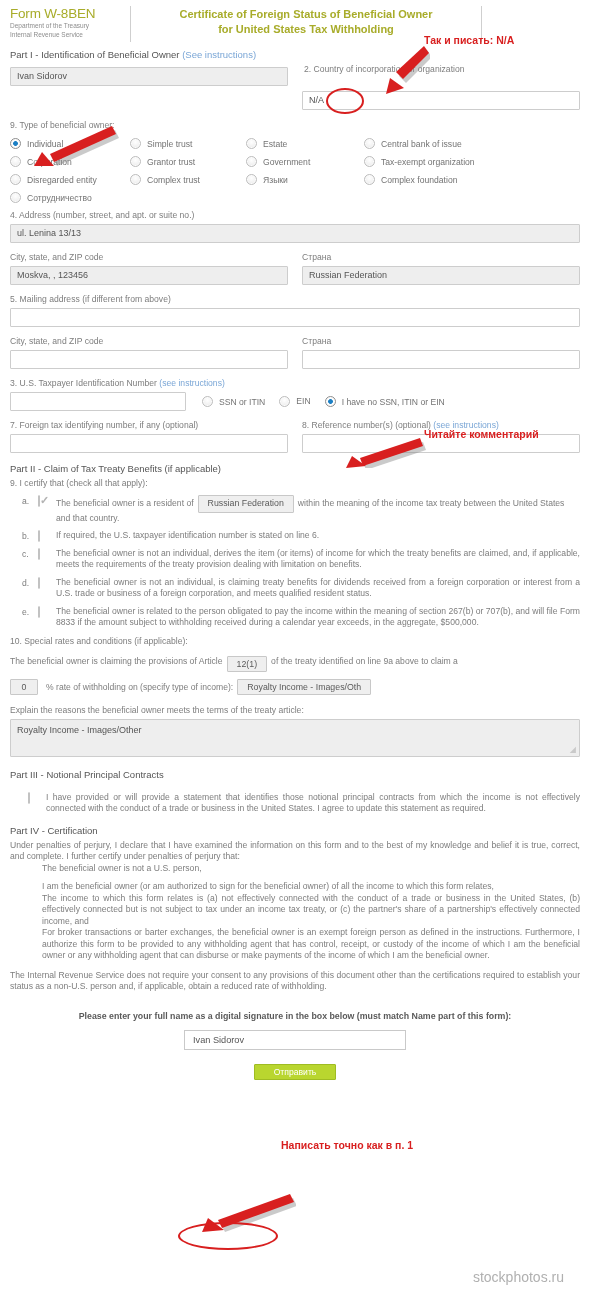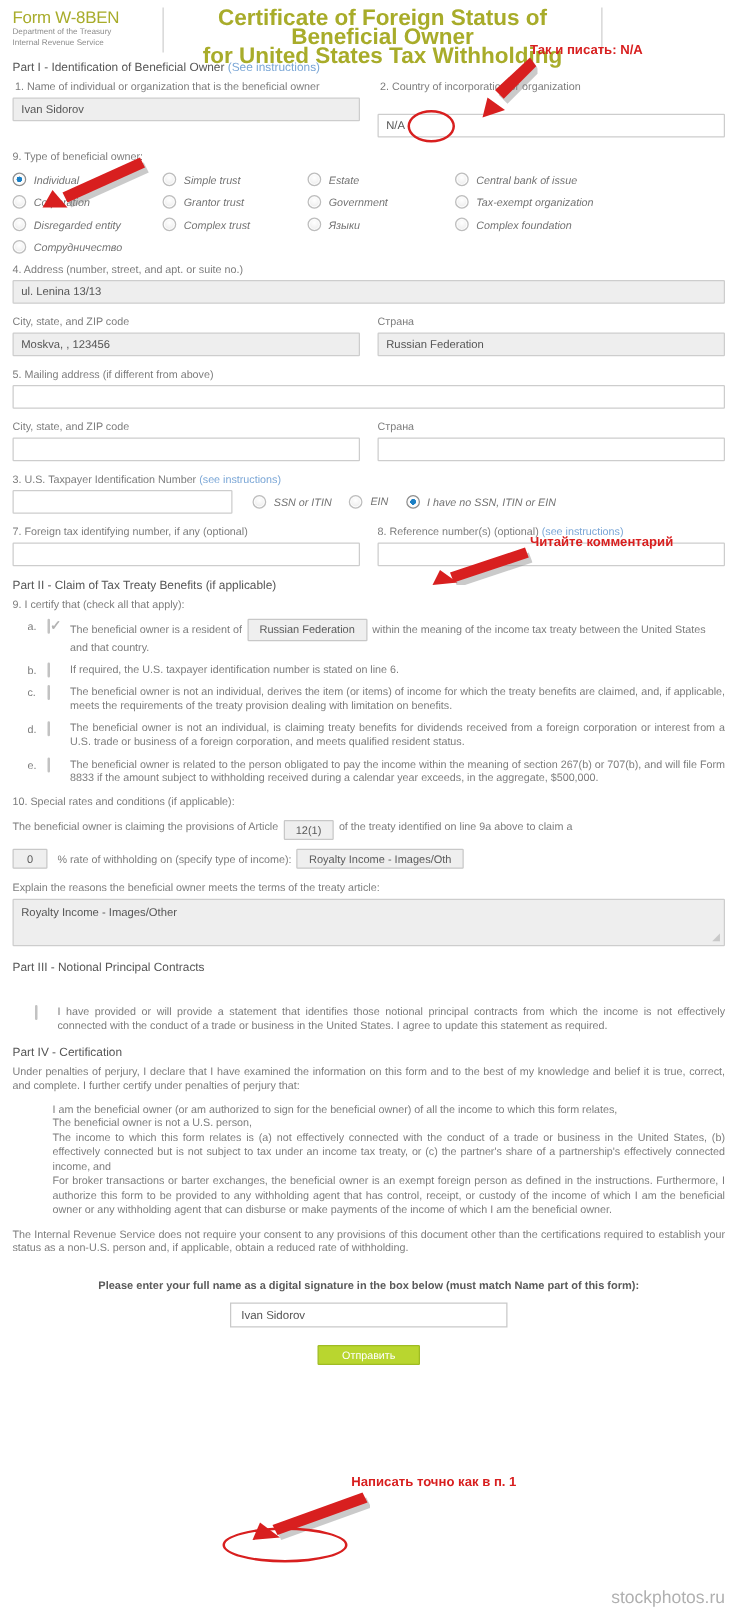--- a/index.html
+++ b/index.html
@@ -15,21 +15,21 @@
   }
   .page { position: relative; width:590px; height:1291px; padding: 0 8px; }
 
   
   .hdr { display:flex; align-items:flex-start; padding-top:6px; height:42px; }
   .hdr-left { width:122px; padding-left:2px; }
   .hdr-form-title { color:#a8ac2a; font-size:13.5px; font-weight:normal; letter-spacing:-0.2px; line-height:15px; }
   .hdr-dept { color:#8d8d8d; font-size:6.5px; line-height:8px; margin-top:1px; }
   .hdr-rule { width:1px; background:#cfcfcf; align-self:stretch; margin:0 0 0 0; }
   .hdr-center { flex:1; text-align:center; padding:1px 6px 0 6px; }
-  .hdr-cert { color:#a8ac2a; font-size:18px; font-weight:bold; line-height:15px; }
+  .hdr-cert { color:#a8ac2a; font-size:11px; font-weight:bold; line-height:15px; }
   .hdr-rule2 { width:1px; background:#cfcfcf; align-self:stretch; }
   .hdr-right { width:100px; }
 
   .part-head { color:#555; font-size:9.5px; padding:7px 2px 4px 2px; }
   .part-head .lnk { color:#7aa6d6; }
   a.lnk { color:#7aa6d6; text-decoration:none; }
 
   .lbl { color:#7d7d7d; font-size:8.6px; line-height:11px; padding:0 2px; }
   .lbl-j { text-align:justify; }
 
@@ -56,21 +56,21 @@
     width:11px; height:11px; border-radius:50%;
     border:1px solid #bdbdbd;
     background: radial-gradient(circle at 50% 35%, #ffffff 0%, #f2f2f2 55%, #dedede 100%);
     flex:0 0 auto; margin-right:6px;
     box-shadow: inset 0 0 0 1px #fcfcfc;
   }
   .radio.on {
     border:1px solid #8e8e8e;
     background: radial-gradient(circle at 50% 50%, #1b7fc4 0%, #1b7fc4 34%, #ffffff 38%, #f0f0f0 100%);
   }
-  .rlabel { color:#737373; font-size:8.6px;font-style:italic; }
+  .rlabel { color:#737373; font-size:8.6px; }
 
   
   .cbx {
     width:12px; height:12px; border:1px solid #c2c2c2;
     background:linear-gradient(#fdfdfd,#ebebeb);
     flex:0 0 auto; position:relative; border-radius:1px;
   }
   .cbx.on::after {
     content:"\2713"; position:absolute; left:1px; top:-2px;
     font-size:11px; color:#b3b3b3; font-weight:bold;
@@ -103,21 +103,21 @@
   .siginp {
     display:block; width:222px; height:20px; margin:9px auto 0 auto;
     border:1px solid #c9c9c9; background:#fff; color:#555;
     font-size:9.2px; padding:0 8px; line-height:18px;
   }
   .submit {
     display:block; margin:14px auto 0 auto; width:82px; height:16px;
     background:#b9d62f; border:1px solid #9fbc23; color:#ffffff;
     font-size:8.6px; line-height:14px; text-align:center; border-radius:1px;
   }
-  .watermark { position:absolute; right:10px; bottom:6px; color:#b0b0b0; font-size:14px; }
+  .watermark { position:absolute; right:26px; bottom:6px; color:#b0b0b0; font-size:14px; }
 
   
   .anno { position:absolute; color:#d81f1f; font-size:10.5px; font-weight:bold; white-space:nowrap; }
   .anno b { font-weight:bold; }
   .arrow { position:absolute; pointer-events:none; }
   .ellipse {
     position:absolute; border:2.4px solid #d81f1f; border-radius:50%;
     background:transparent;
   }
 </style>
@@ -138,21 +138,20 @@
       <div class="hdr-cert">for United States Tax Withholding</div>
     </div>
     <div class="hdr-rule2"></div>
     <div class="hdr-right"></div>
   </div>
 
   <div class="part-head"><span>Part I - Identification of Beneficial Owner </span><a class="lnk" href="#">(See instructions)</a></div>
 
   <div class="row2">
     <div class="col">
-      <div class="lbl lbl-j">1. Name of individual or organization that is the beneficial owner</div>
       <div class="inp">Ivan Sidorov</div>
     </div>
     <div class="col">
       <div class="lbl">2. Country of incorporation or organization</div>
       <div class="inp empty" style="margin-top:16px">N/A</div>
     </div>
   </div>
 
   <div class="lbl" style="margin-top:10px">9. Type of beneficial owner:</div>
 
@@ -325,30 +324,30 @@
     <span style="margin-left:4px">% rate of withholding on (specify type of income):</span>
     <span class="pillbox">Royalty Income - Images/Oth</span>
   </div>
 
   <div class="lbl" style="margin-top:10px">Explain the reasons the beneficial owner meets the terms of the treaty article:</div>
   <div style="padding:0 2px">
     <div class="ta"><span>Royalty Income - Images/Other</span><span class="grip">◢</span></div>
   </div>
 
   <div class="part-head" style="padding-top:12px">Part III - Notional Principal Contracts</div>
-  <div class="clause" style="padding-left:20px; margin-top:20px">
+  <div class="clause" style="padding-left:20px; margin-top:8px">
     <div class="clause-box"><span class="cbx"></span></div>
     <div class="clause-txt">I have provided or will provide a statement that identifies those notional principal contracts from which the income is not effectively connected with the conduct of a trade or business in the United States. I agree to update this statement as required.</div>
   </div>
 
   <div class="part-head" style="padding-top:10px">Part IV - Certification</div>
   <div class="para">Under penalties of perjury, I declare that I have examined the information on this form and to the best of my knowledge and belief it is true, correct, and complete. I further certify under penalties of perjury that:</div>
 
+  <div class="para indent">The beneficial owner is not a U.S. person,</div>
   <div class="para indent" style="margin-top:7px">I am the beneficial owner (or am authorized to sign for the beneficial owner) of all the income to which this form relates,</div>
-  <div class="para indent">The beneficial owner is not a U.S. person,</div>
   <div class="para indent">The income to which this form relates is (a) not effectively connected with the conduct of a trade or business in the United States, (b) effectively connected but is not subject to tax under an income tax treaty, or (c) the partner's share of a partnership's effectively connected income, and</div>
   <div class="para indent">For broker transactions or barter exchanges, the beneficial owner is an exempt foreign person as defined in the instructions. Furthermore, I authorize this form to be provided to any withholding agent that has control, receipt, or custody of the income of which I am the beneficial owner or any withholding agent that can disburse or make payments of the income of which I am the beneficial owner.</div>
 
   <div class="para" style="margin-top:8px">The Internal Revenue Service does not require your consent to any provisions of this document other than the certifications required to establish your status as a non-U.S. person and, if applicable, obtain a reduced rate of withholding.</div>
 
   <div class="sigline" style="margin-top:14px">Please enter your full name as a digital signature in the box below (must match Name part of this form):</div>
   <div class="siginp">Ivan Sidorov</div>
   <div class="submit">Отправить</div>
 
   <div class="watermark">stockphotos.ru</div>
@@ -368,21 +367,21 @@
     <polygon points="22,30 14,44 34,44" fill="#d81f1f"></polygon>
   </svg>
 
   <div class="anno" style="left:424px; top:428px;">Читайте комментарий</div>
   <svg class="arrow" style="left:336px; top:436px;" width="90" height="32">
     <polygon points="84,2 24,22 27,30 87,10" fill="#8a8a8a" opacity="0.45" transform="translate(3,4)"></polygon>
     <polygon points="84,2 24,22 27,30 87,10" fill="#d81f1f"></polygon>
     <polygon points="16,20 10,32 30,30" fill="#d81f1f"></polygon>
   </svg>
 
-  <div class="anno" style="left:281px; top:1180px;"><span>Написать точно как в п. 1</span></div>
+  <div class="anno" style="left:281px; top:1139px;"><span>Написать точно как в п. 1</span></div>
   <svg class="arrow" style="left:186px; top:1192px;" width="110" height="42">
     <polygon points="104,2 32,28 36,36 108,10" fill="#8a8a8a" opacity="0.45" transform="translate(3,4)"></polygon>
     <polygon points="104,2 32,28 36,36 108,10" fill="#d81f1f"></polygon>
     <polygon points="22,26 16,40 38,38" fill="#d81f1f"></polygon>
   </svg>
   <div class="ellipse" style="left:178px; top:1222px; width:100px; height:28px;"></div>
 
 </div>
 
 </body></html>

